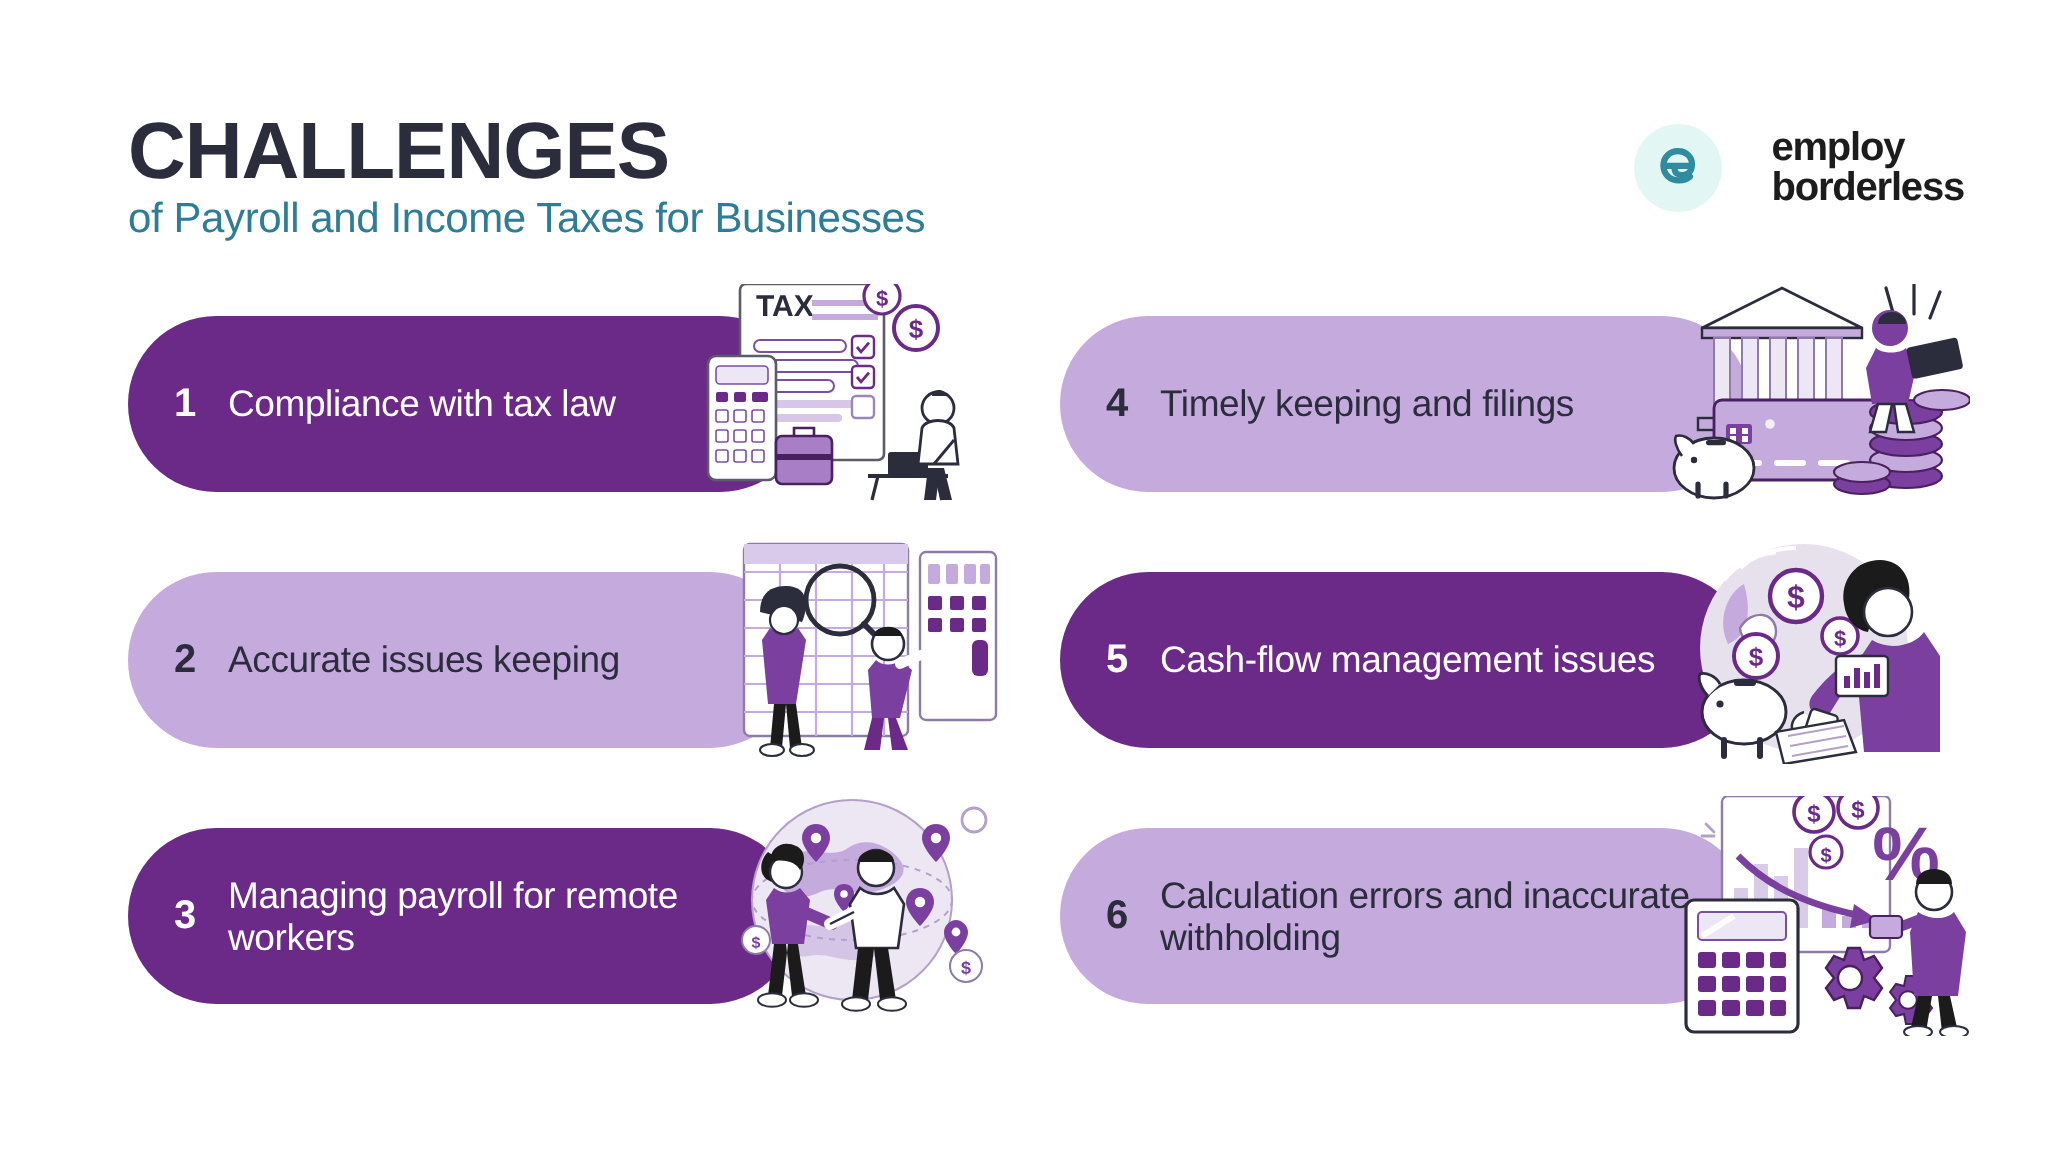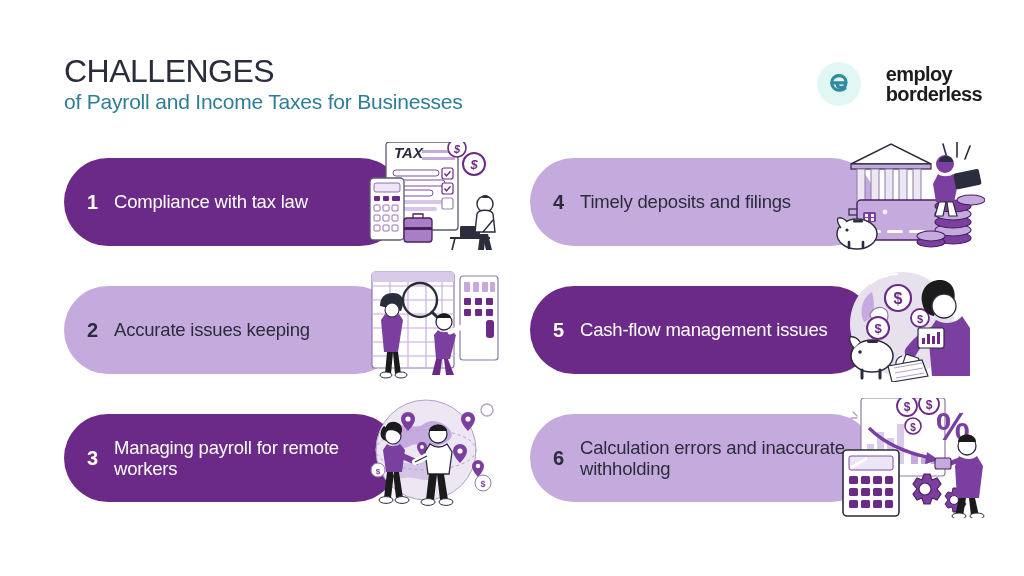--- a/index.html
+++ b/index.html
@@ -7,22 +7,22 @@
   body {
     background:#ffffff;
     font-family:"Liberation Sans", sans-serif;
     position:relative;
     overflow:hidden;
   }
 
   
   .header { position:absolute; left:64px; top:55px; }
   .title {
-    font-size:32px;
-    font-weight:normal;
+    font-size:40px;
+    font-weight:bold;
     letter-spacing:-0.5px;
     color:#2B2C3C;
     line-height:1.05;
   }
   .subtitle {
     font-size:21px;
     font-weight:500;
     color:#2E7D96;
     margin-top:1px;
     letter-spacing:-0.2px;
@@ -97,21 +97,21 @@
   .light .num, .light .label { color:#2B2C3C; }
 
   .art {
     position:absolute;
     top:-8px;
     z-index:2;
     pointer-events:none;
   }
 
   
-  .w-1 .bar { width:340px; }  .w-1 .art { left:300px;font-style:italic; }
+  .w-1 .bar { width:340px; }  .w-1 .art { left:284px; }
   .w-2 .bar { width:335px; }  .w-2 .art { left:292px; }
   .w-3 .bar { width:335px; }  .w-3 .art { left:292px; }
   .w-4 .bar { width:345px; }  .w-4 .art { left:305px; }
   .w-5 .bar { width:345px; }  .w-5 .art { left:310px; }
   .w-6 .bar { width:345px; }  .w-6 .art { left:305px; }
 </style>
 </head>
 <body>
 
 <div class="header">
@@ -291,21 +291,21 @@
         </svg>
       </div>
     </div>
   </div>
 
   <div class="col col-right">
 
     <div class="item w-4">
       <div class="bar light">
         <span class="num">4</span>
-        <span class="label">Timely deposits and filings</span>
+        <span class="label">Timely keeping and filings</span>
       </div>
       <div class="art">
         <svg width="150" height="112" viewBox="0 0 150 112">
           <path d="M16 22L56 2l40 20z" fill="#fff" stroke="#2B2C3C" stroke-width="1.4"></path>
           <rect x="16" y="22" width="80" height="5" fill="#C5AADE" stroke="#2B2C3C" stroke-width="1.2"></rect>
           <g fill="#EDE7F3" stroke="#8E7BA8" stroke-width="1">
             <rect x="22" y="27" width="8" height="40"></rect>
               <rect x="36" y="27" width="8" height="40"></rect>
             <rect x="50" y="27" width="8" height="40"></rect>
               <rect x="64" y="27" width="8" height="40"></rect>

